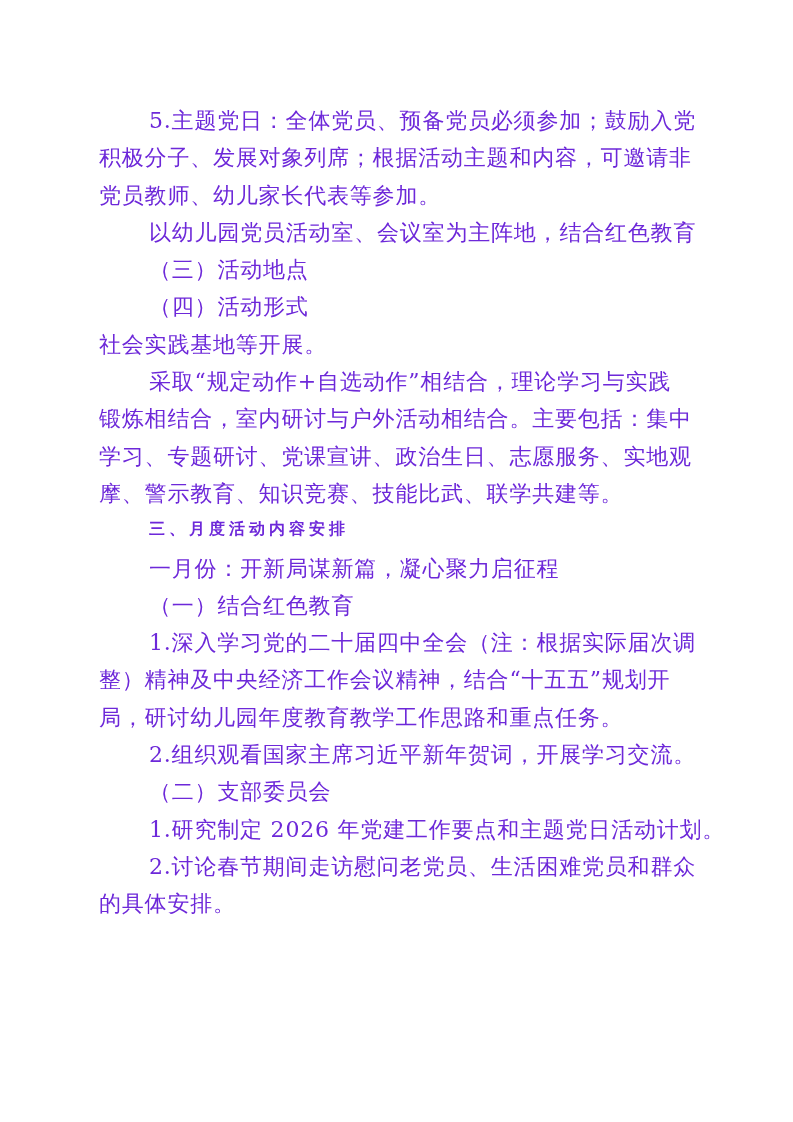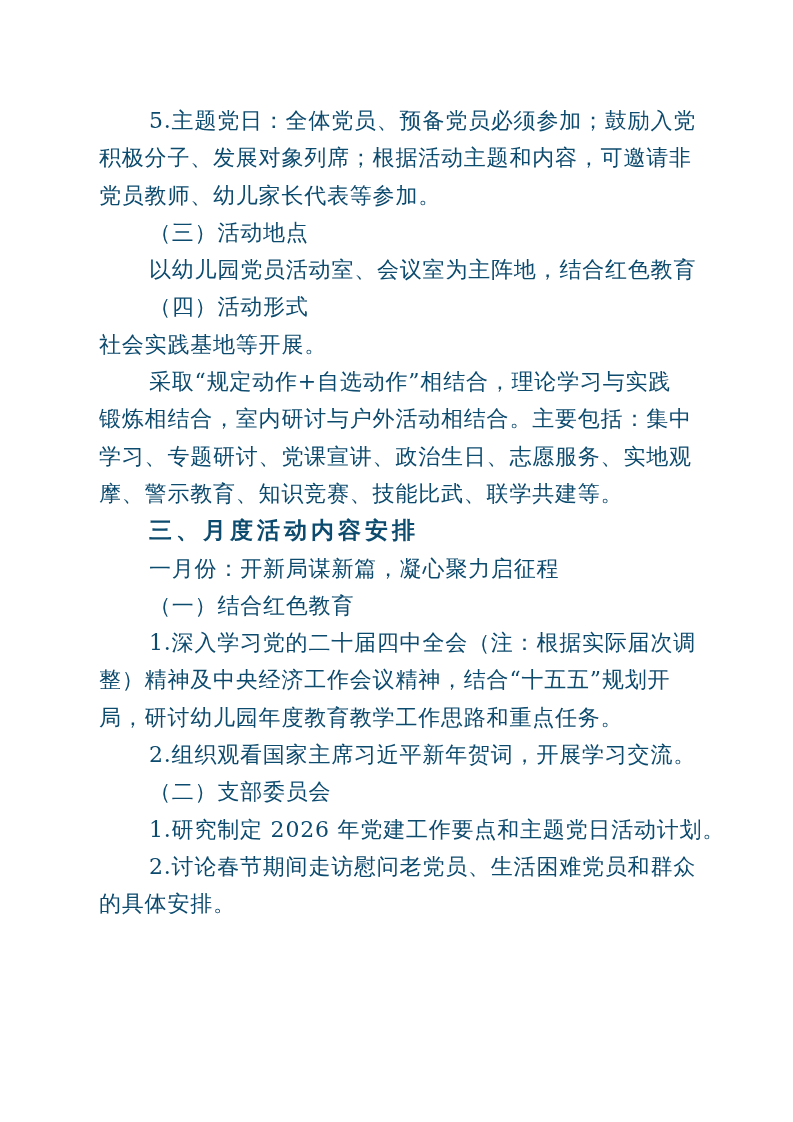--- a/index.html
+++ b/index.html
@@ -7,21 +7,21 @@
     padding: 0;
     background: #ffffff;
   }
   .page {
     position: relative;
     width: 793px;
     height: 1122px;
     background: #ffffff;
     overflow: hidden;
     font-family: "DejaVu Serif", "Liberation Serif", serif;
-    color: #0c4a6e;
+    color: #6d28d9;
   }
   .content {
     position: absolute;
     left: 99px;
     top: 102px;
     width: 575px;
   }
   .ln {
     height: 37.3px;
     line-height: 37.3px;
@@ -31,36 +31,36 @@
   }
   .ind {
     text-indent: 50px;
   }
   .kai {
     
     font-weight: 500;
   }
   .hei {
     
-    font-family: Liberation Sans, sans-serif;
+    font-family: Liberation Mono, monospace;
     font-weight: 700;
-    font-size: 23px;
+    font-size: 16px;
     letter-spacing: 4px;
   }
 </style>
 </head>
 <body>
 
 <div class="page">
   <div class="content">
     <div class="ln ind">5.主题党日：全体党员、预备党员必须参加；鼓励入党</div>
     <div class="ln">积极分子、发展对象列席；根据活动主题和内容，可邀请非</div>
     <div class="ln">党员教师、幼儿家长代表等参加。</div>
+    <div class="ln ind">以幼儿园党员活动室、会议室为主阵地，结合红色教育</div>
     <div class="ln ind kai">（三）活动地点</div>
-    <div class="ln ind">以幼儿园党员活动室、会议室为主阵地，结合红色教育</div>
     <div class="ln ind kai">（四）活动形式</div>
     <div class="ln">社会实践基地等开展。</div>
     <div class="ln ind">采取“规定动作+自选动作”相结合，理论学习与实践</div>
     <div class="ln">锻炼相结合，室内研讨与户外活动相结合。主要包括：集中</div>
     <div class="ln">学习、专题研讨、党课宣讲、政治生日、志愿服务、实地观</div>
     <div class="ln">摩、警示教育、知识竞赛、技能比武、联学共建等。</div>
     <div class="ln ind hei">三、月度活动内容安排</div>
     <div class="ln ind">一月份：开新局谋新篇，凝心聚力启征程</div>
     <div class="ln ind kai">（一）结合红色教育</div>
     <div class="ln ind">1.深入学习党的二十届四中全会（注：根据实际届次调</div>

